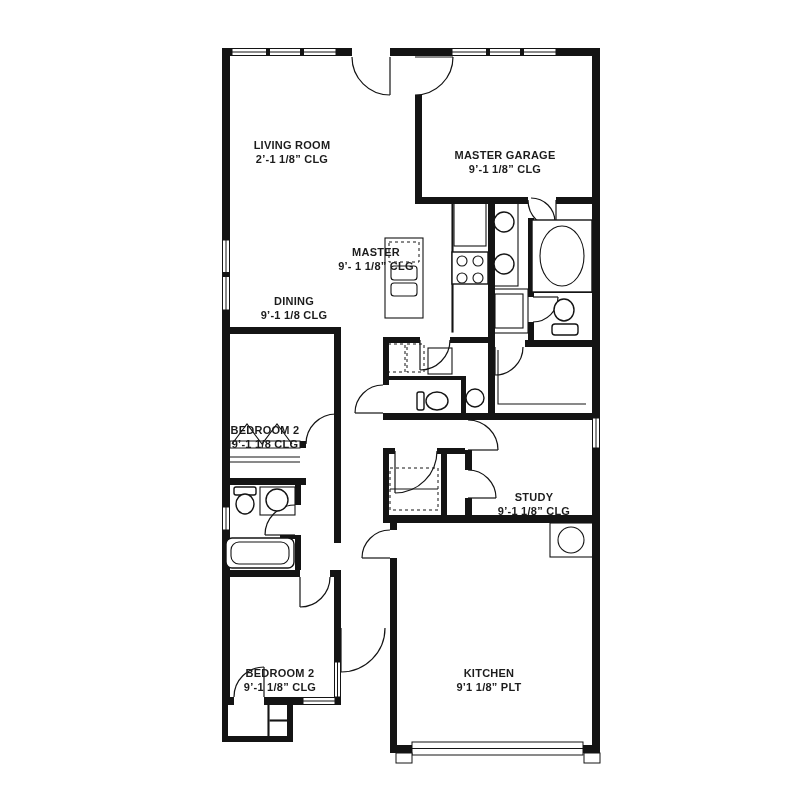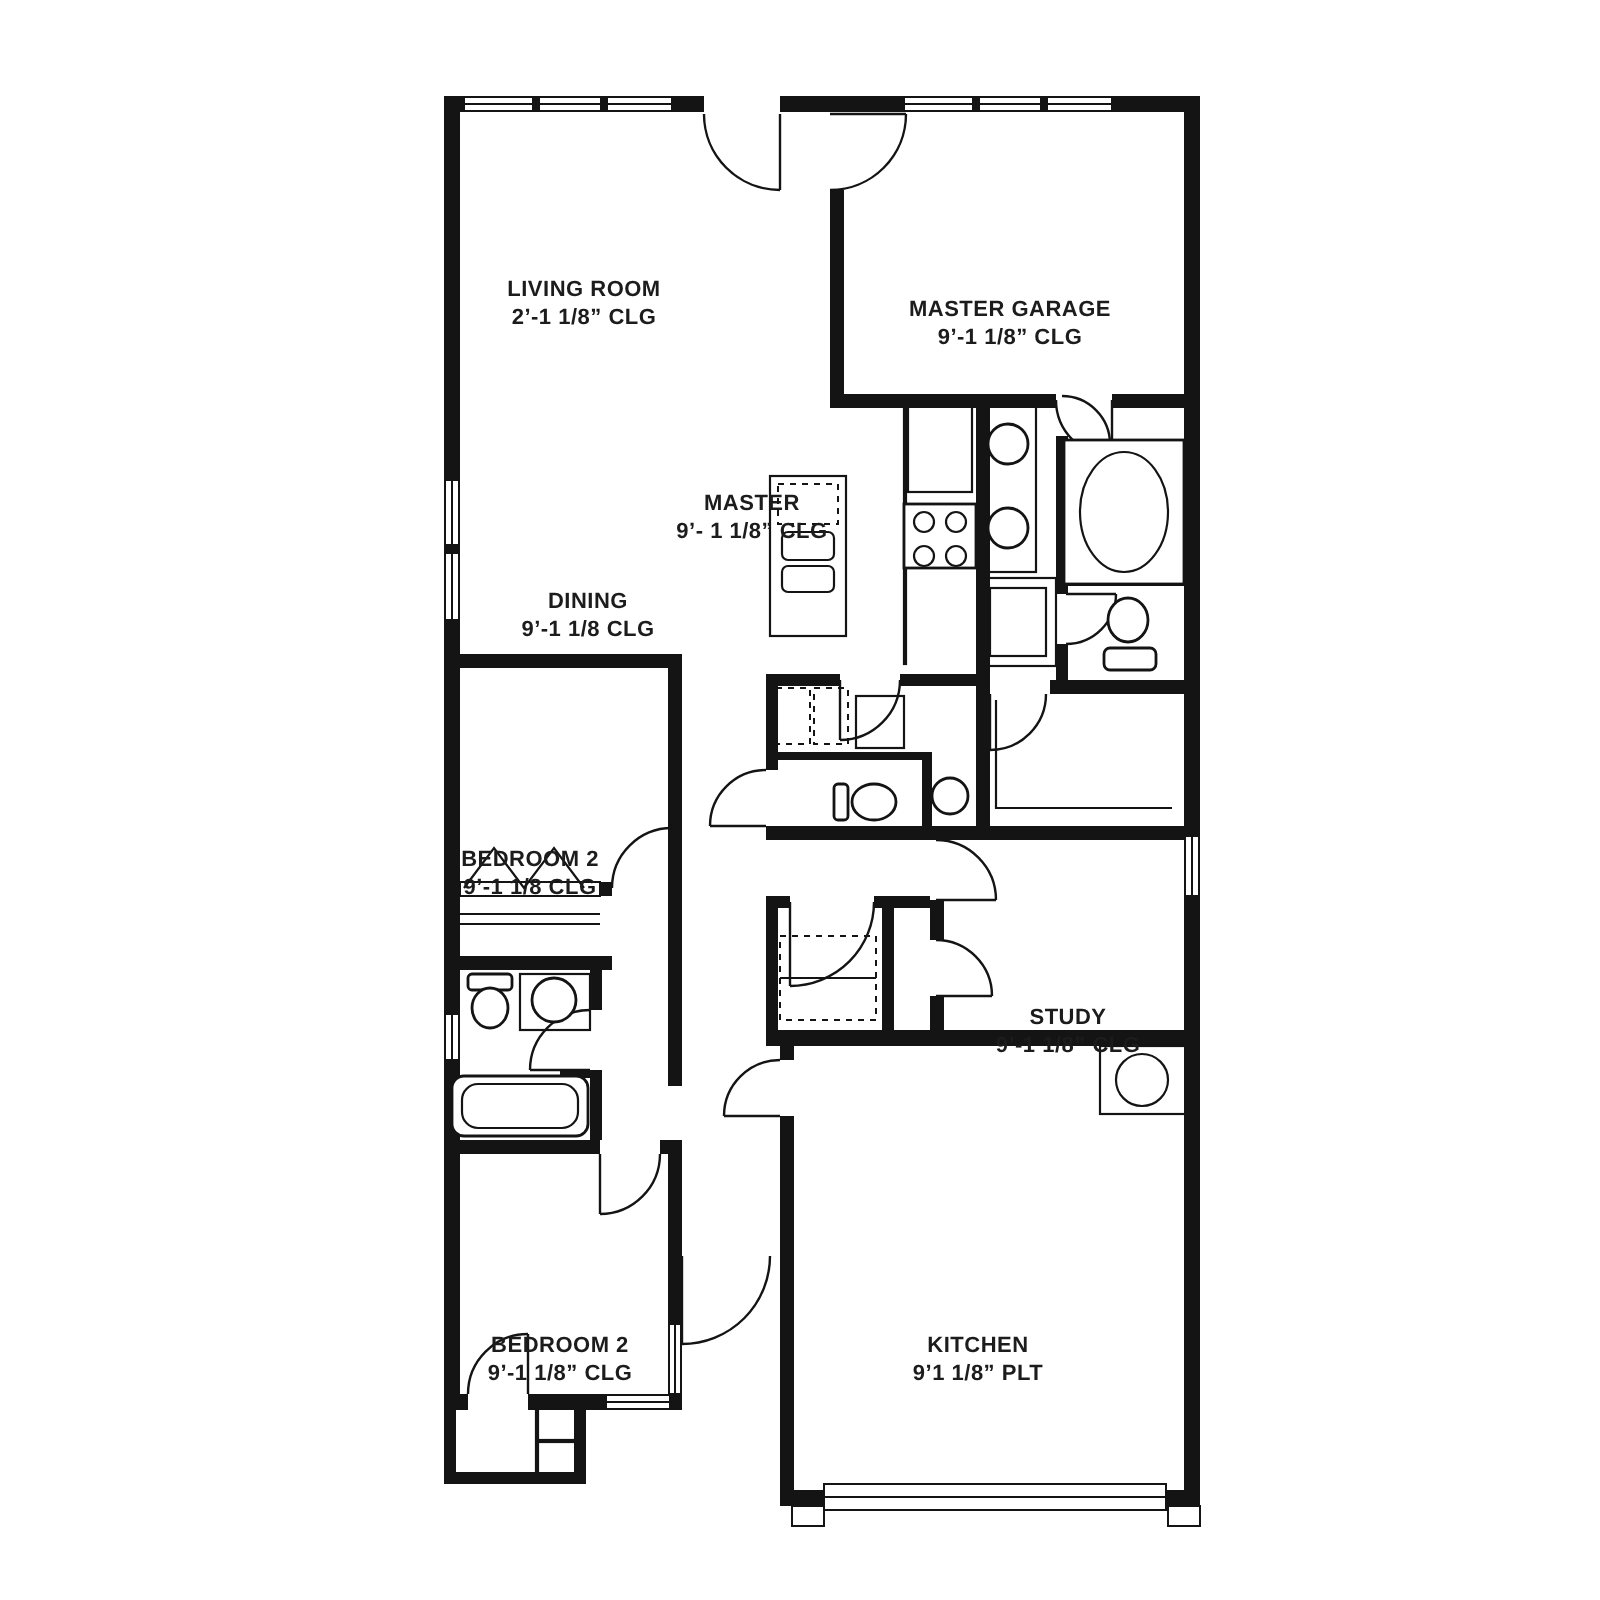--- a/index.html
+++ b/index.html
@@ -318,21 +318,21 @@
     <div>9’- 1 1/8” CLG</div>
   </div>
   <div class="room-label" style="left:294px;top:268px">
     <div>DINING</div>
     <div>9’-1 1/8 CLG</div>
   </div>
   <div class="room-label" style="left:265px;top:397px">
     <div>BEDROOM 2</div>
     <div>9’-1 1/8 CLG</div>
   </div>
-  <div class="room-label" style="left:534px;top:476px">
+  <div class="room-label" style="left:534px;top:464px">
     <div>STUDY</div>
     <div>9’-1 1/8” CLG</div>
   </div>
   <div class="room-label" style="left:280px;top:640px">
     <div>BEDROOM 2</div>
     <div>9’-1 1/8” CLG</div>
   </div>
   <div class="room-label" style="left:489px;top:640px">
     <div>KITCHEN</div>
     <div>9’1 1/8” PLT</div>

